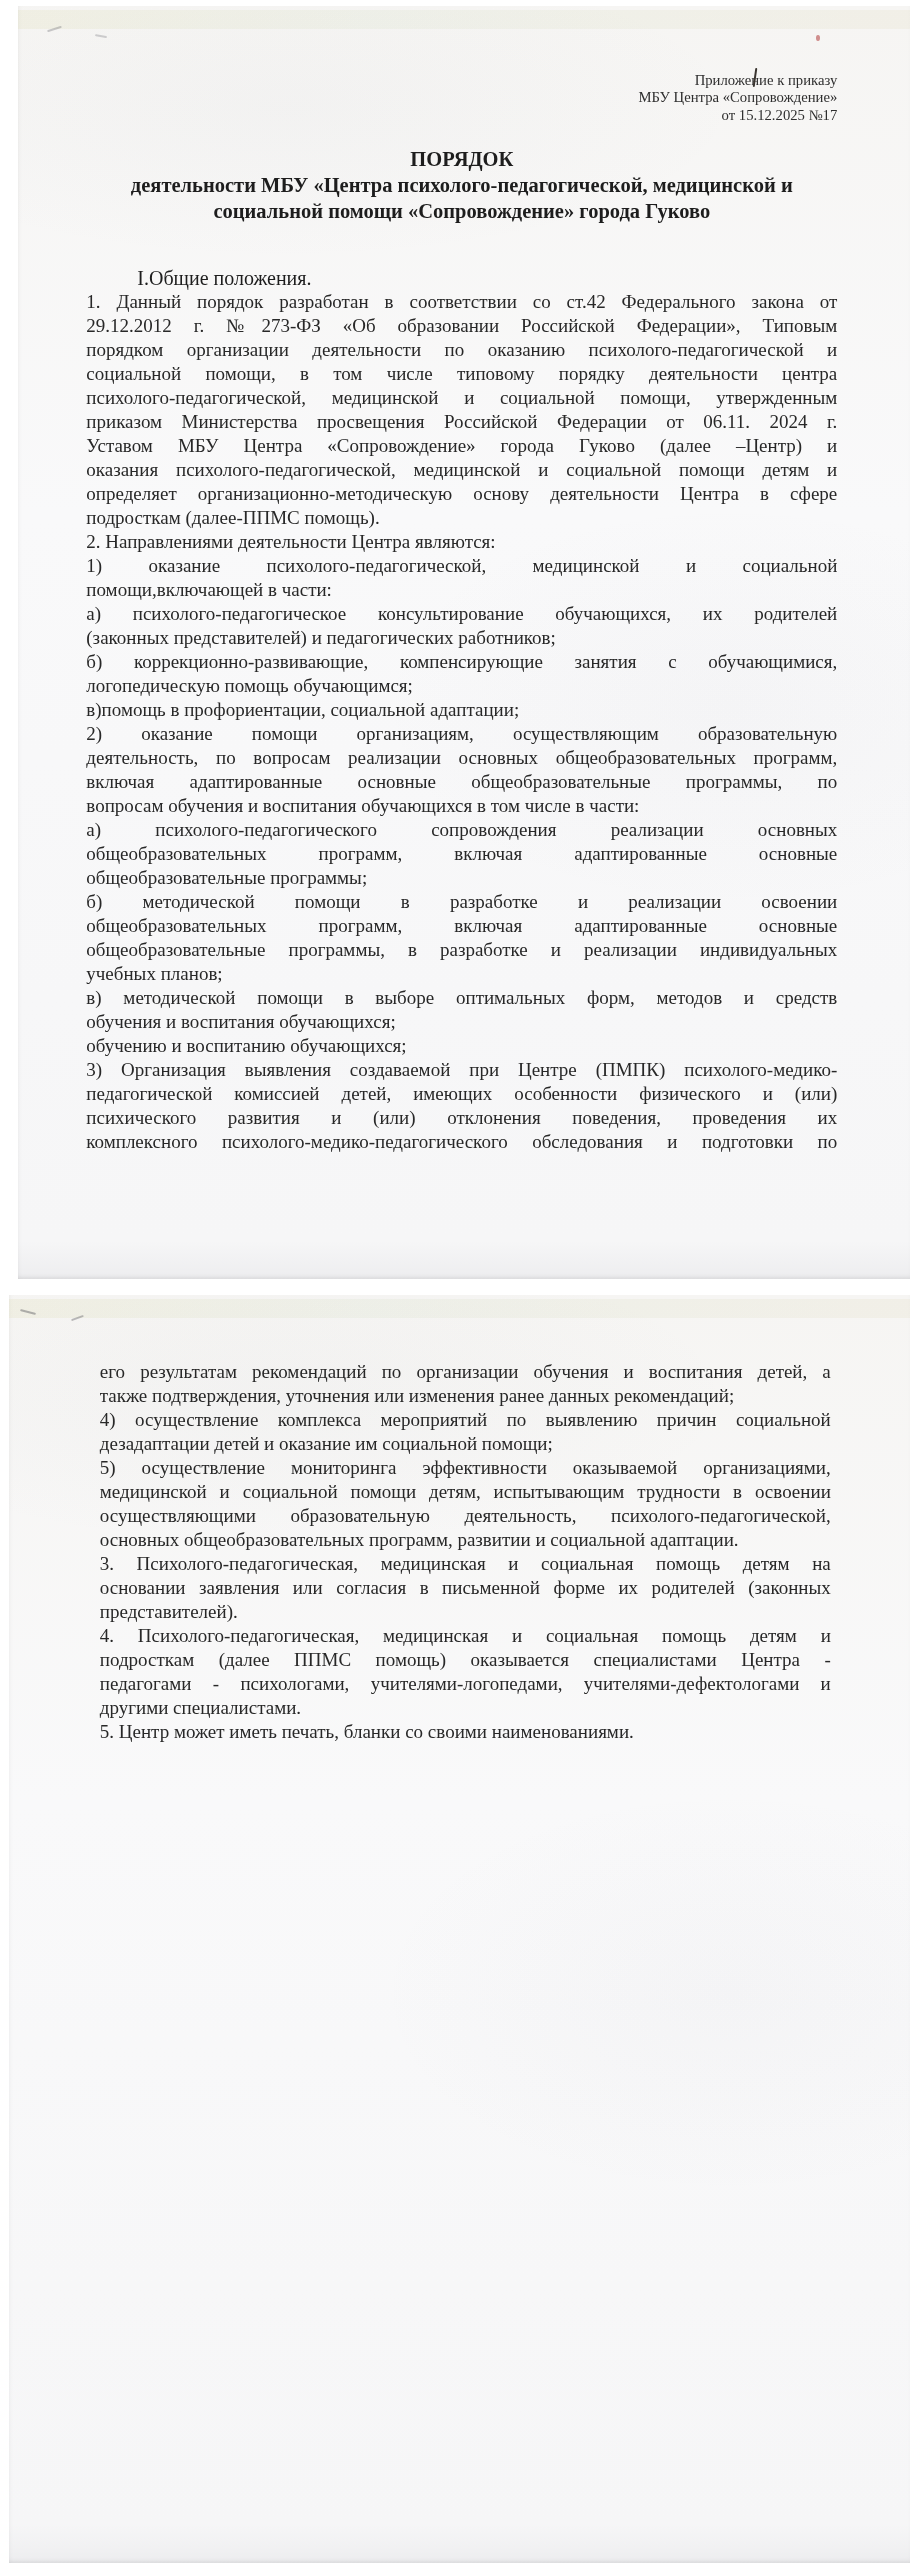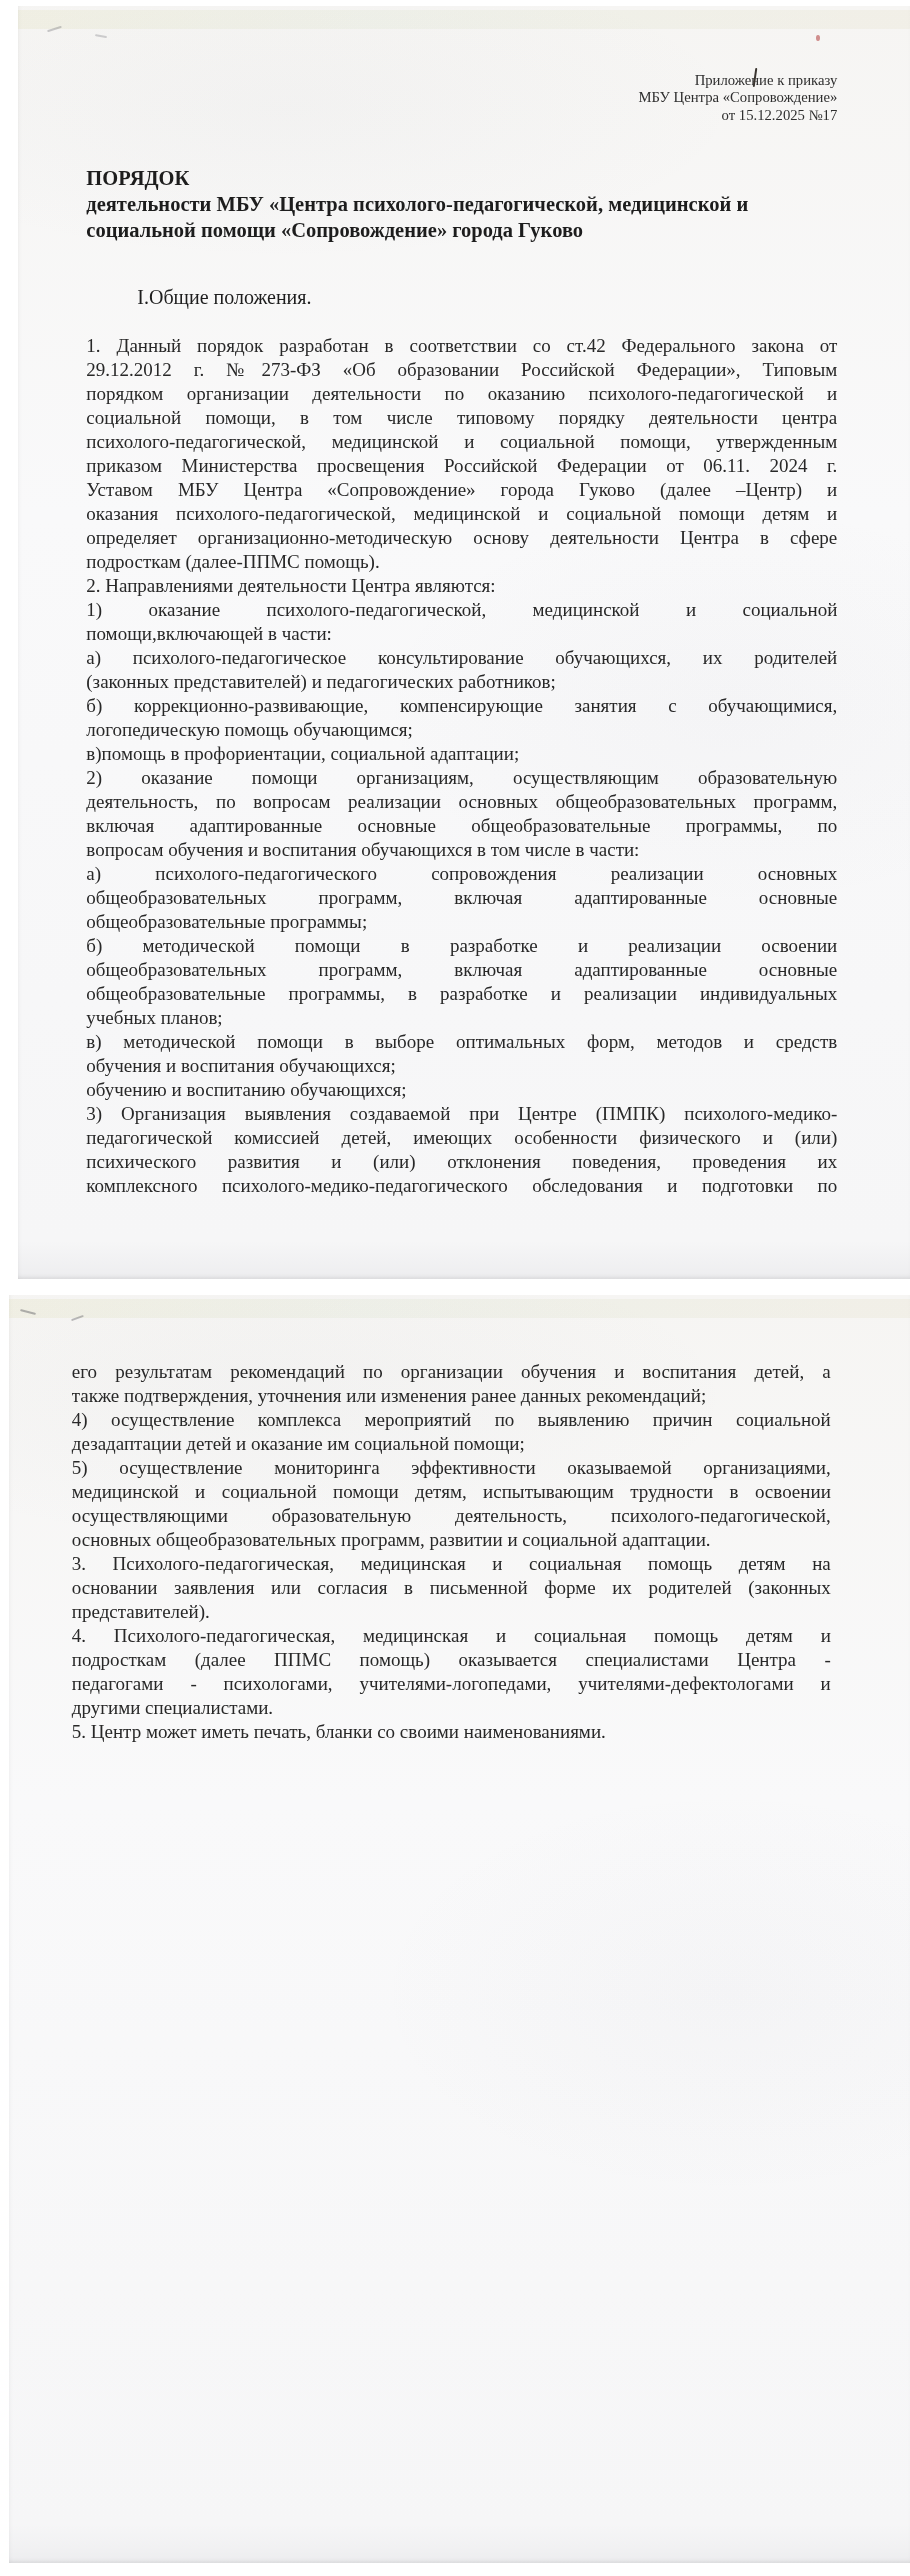--- a/index.html
+++ b/index.html
@@ -20,26 +20,26 @@
     box-shadow: inset 0 -3.7px 5.1px -2.9px rgba(0,0,0,0.12), inset 3.7px 0 6.6px -5.1px rgba(0,0,0,0.07);
   }
   .page::before{
     content:"";position:absolute;left:0;right:0;top:4.4px;height:19px;
     background:linear-gradient(90deg, rgba(214,212,158,0.18), rgba(188,206,160,0.12) 40%, rgba(216,208,170,0.16));
     pointer-events:none;
   }
   #page1{left:18.3px;top:5.9px;width:892px;height:1273px;}
   #page2{left:8.8px;top:1295px;width:901px;height:1268px;}
   .inner1{padding:0 73px 0 68px;}
-  .inner2{padding:65px 79px 0 63px;}
+  .inner2{padding:65px 79px 0 91px;}
 
   .hdr{margin-top:66px;text-align:right;font-size:14.7px;line-height:17.6px;color:#2e2e2e;}
-  .ttl{margin-top:40px;text-align:left;font-weight:bold;font-size:20.5px;line-height:26px;color:#1d1d1d;}
+  .ttl{margin-top:21px;text-align:center;font-weight:bold;font-size:20.5px;line-height:26px;color:#1d1d1d;}
   .sect{margin-top:42px;font-weight:normal;font-size:20px;line-height:24px;text-indent:51px;color:#1d1d1d;}
-  .body1{margin-top:25px;}
+  .body1{}
 
   .ln{
     font-size:19px;line-height:24px;
     text-align:justify;text-align-last:justify;
     color:#282828;
   }
   .end{text-align-last:left;}
   .ital{}
 
   

